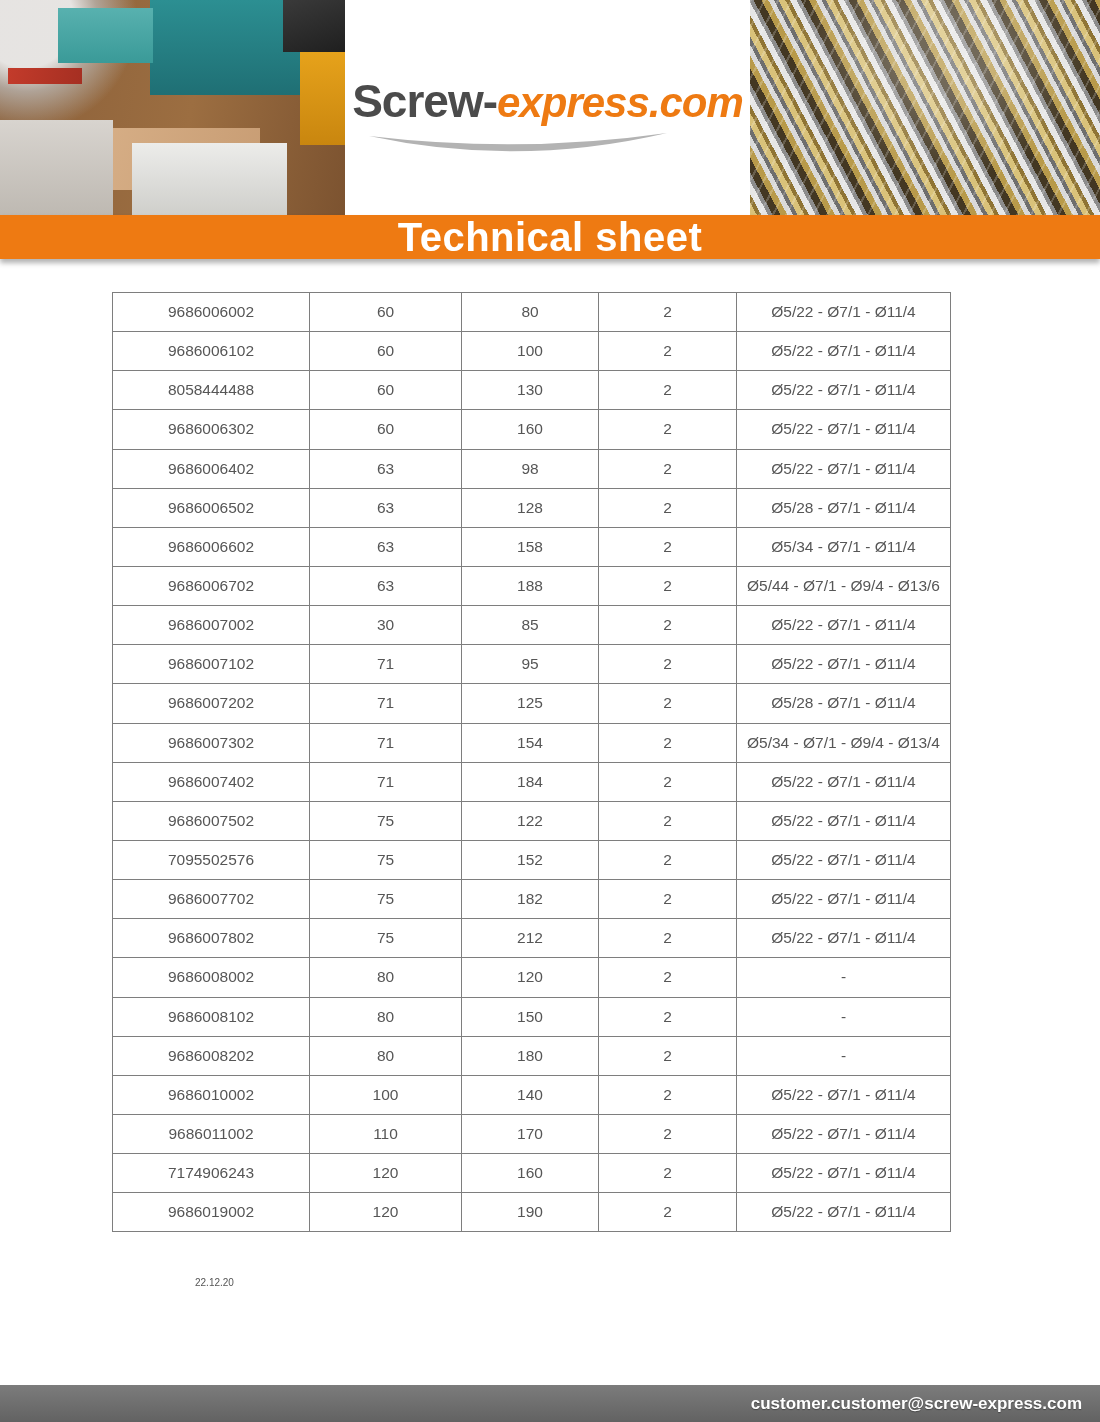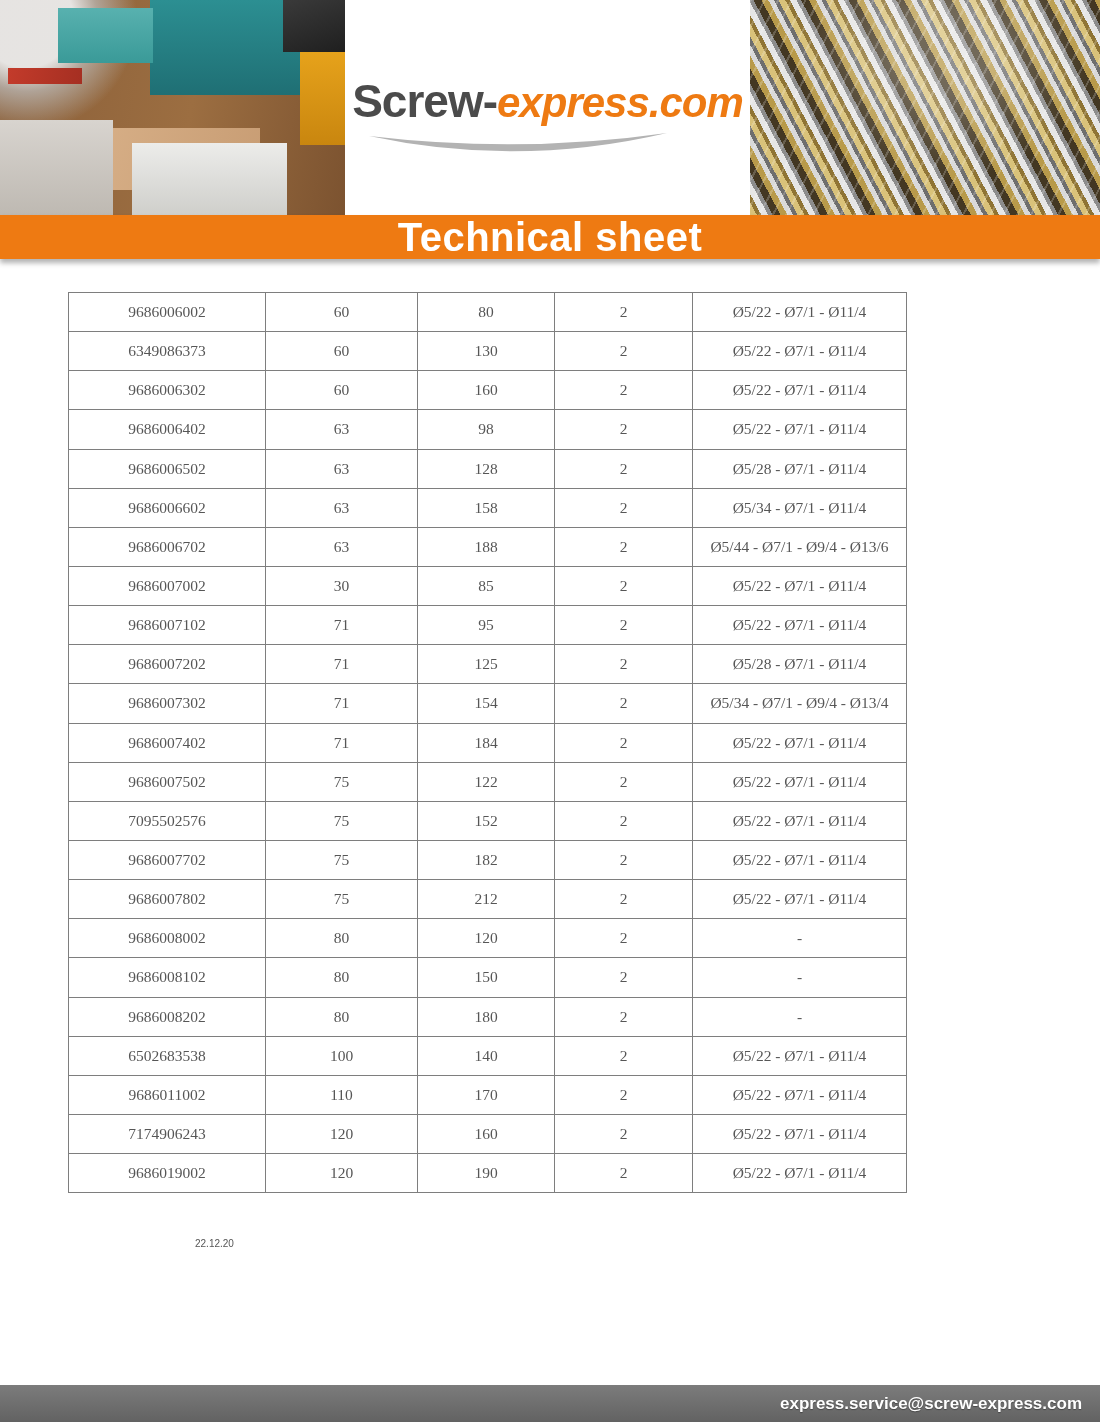--- a/index.html
+++ b/index.html
@@ -88,21 +88,21 @@
     height: 44px; flex: none;
     background: var(--accent, #ee7a12);
     display: flex; align-items: center; justify-content: center;
     box-shadow: 0 4px 5px rgba(0,0,0,.30);
     position: relative; z-index: 2;
   }
   .banner h1 { color: var(--banner-text, #ffffff); font-size: 40px; font-weight: bold; letter-spacing: .5px; }
 
   
   .content { flex: 1 1 auto; padding-top: 33px; }
-  table.spec { border-collapse: collapse; margin-left: 68px; width: 838px; table-layout: fixed; font-family: Liberation Serif, serif; }
+  table.spec { border-collapse: collapse; margin-left: 112px; width: 838px; table-layout: fixed; }
   table.spec td {
     border: 1px solid var(--table-border, #7e7e7e);
     color: var(--table-text, #565656);
     font-size: 15.5px; text-align: center; vertical-align: middle;
     padding: 9px 10px; line-height: 1.3;
   }
   .col-article { width: 197px; }
   .col-dim1 { width: 152px; }
   .col-dim2 { width: 137px; }
   .col-qty { width: 138px; }
@@ -157,21 +157,28 @@
       </colgroup>
       <tbody>
           <tr>
             <td>9686006002</td>
             <td>60</td>
             <td>80</td>
             <td>2</td>
             <td>Ø5/22 - Ø7/1 - Ø11/4</td>
           </tr>
           <tr>
-            <td>6349086373</td>
+            <td>9686006102</td>
+            <td>60</td>
+            <td>100</td>
+            <td>2</td>
+            <td>Ø5/22 - Ø7/1 - Ø11/4</td>
+          </tr>
+          <tr>
+            <td>8058444488</td>
             <td>60</td>
             <td>130</td>
             <td>2</td>
             <td>Ø5/22 - Ø7/1 - Ø11/4</td>
           </tr>
           <tr>
             <td>9686006302</td>
             <td>60</td>
             <td>160</td>
             <td>2</td>
@@ -283,21 +290,21 @@
             <td>-</td>
           </tr>
           <tr>
             <td>9686008202</td>
             <td>80</td>
             <td>180</td>
             <td>2</td>
             <td>-</td>
           </tr>
           <tr>
-            <td>6502683538</td>
+            <td>9686010002</td>
             <td>100</td>
             <td>140</td>
             <td>2</td>
             <td>Ø5/22 - Ø7/1 - Ø11/4</td>
           </tr>
           <tr>
             <td>9686011002</td>
             <td>110</td>
             <td>170</td>
             <td>2</td>
@@ -317,16 +324,16 @@
             <td>2</td>
             <td>Ø5/22 - Ø7/1 - Ø11/4</td>
           </tr>
         </tbody>
     </table>
 
     <div class="date-note">22.12.20</div>
   </main>
 
   <footer class="footer-bar">
-    <a href="#">express.service@screw-express.com</a>
+    <a href="#">customer.customer@screw-express.com</a>
   </footer>
 
 </div>
 
 </body></html>

